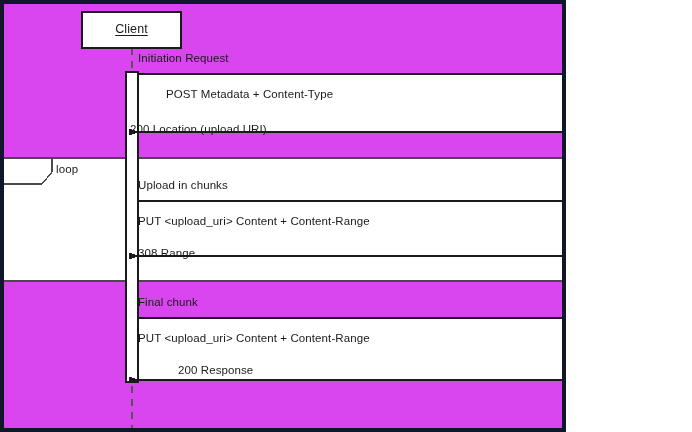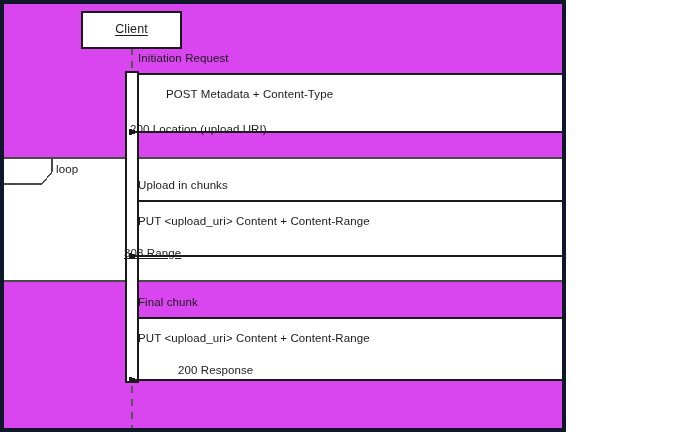--- a/index.html
+++ b/index.html
@@ -99,17 +99,17 @@
 
   <div class="lbl frag-label" style="left:8px;top:159px;">loop</div>
 
   <div class="lbl msg-label" style="left:134px;top:48px;width:484px;">Initiation Request</div>
   <div class="lbl msg-label" style="left:134px;top:175px;width:484px;">Upload in chunks</div>
   <div class="lbl msg-label" style="left:134px;top:292px;width:484px;">Final chunk</div>
 
   <div class="lbl msg-label" style="left:134px;top:84px;width:484px;margin-left:28px;">POST Metadata + Content-Type</div>
   <div class="lbl msg-label" style="left:126px;top:119px;width:484px;">200 Location (upload URI)</div>
   <div class="lbl msg-label" style="left:134px;top:211px;width:484px;">PUT &lt;upload_uri&gt; Content + Content-Range</div>
-  <div class="lbl msg-label" style="left:120px;top:243px;width:484px;text-decoration:underline;">308 Range</div>
+  <div class="lbl msg-label" style="left:134px;top:243px;width:484px;">308 Range</div>
   <div class="lbl msg-label" style="left:134px;top:328px;width:484px;">PUT &lt;upload_uri&gt; Content + Content-Range</div>
   <div class="lbl msg-label" style="left:134px;top:360px;width:484px;padding-left:40px;">200 Response</div>
 
 </div>
 
 </body></html>

